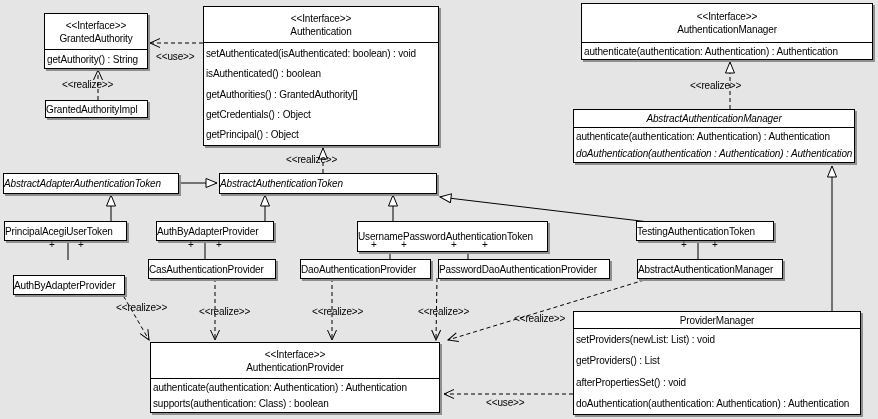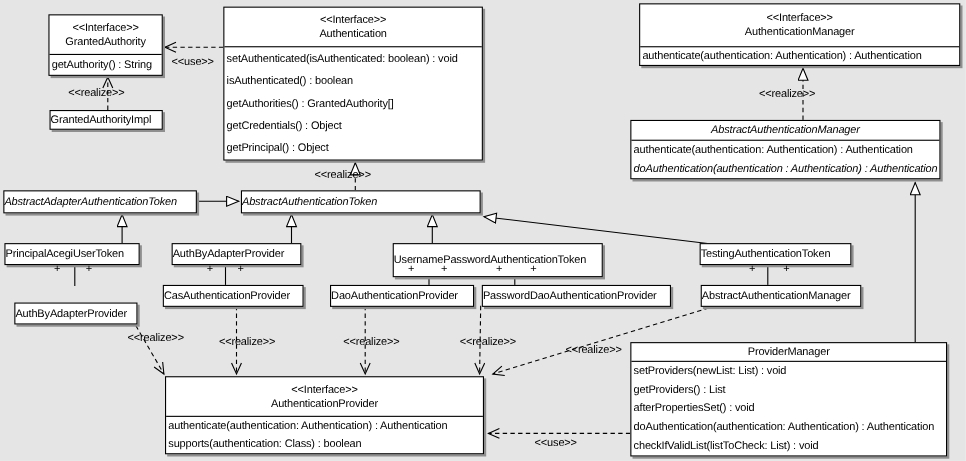--- a/index.html
+++ b/index.html
@@ -178,21 +178,20 @@
 
   <div class="uml-box" style="left:573px;top:311px;width:288px;height:104px">
     <div class="hdr" style="height:17px">
       <div>ProviderManager</div>
     </div>
     <div class="body">
       <div class="row">setProviders(newList: List) : void</div>
       <div class="row">getProviders() : List</div>
       <div class="row">afterPropertiesSet() : void</div>
       <div class="row">doAuthentication(authentication: Authentication) : Authentication</div>
-      <div class="row">checkIfValidList(listToCheck: List) : void</div>
     </div>
   </div>
 
   <div class="uml-box" style="left:150px;top:342px;width:290px;height:71px">
     <div class="hdr" style="height:36px">
       <div>&lt;&lt;Interface&gt;&gt;</div>
       <div>AuthenticationProvider</div>
     </div>
     <div class="body">
       <div class="row">authenticate(authentication: Authentication) : Authentication</div>

